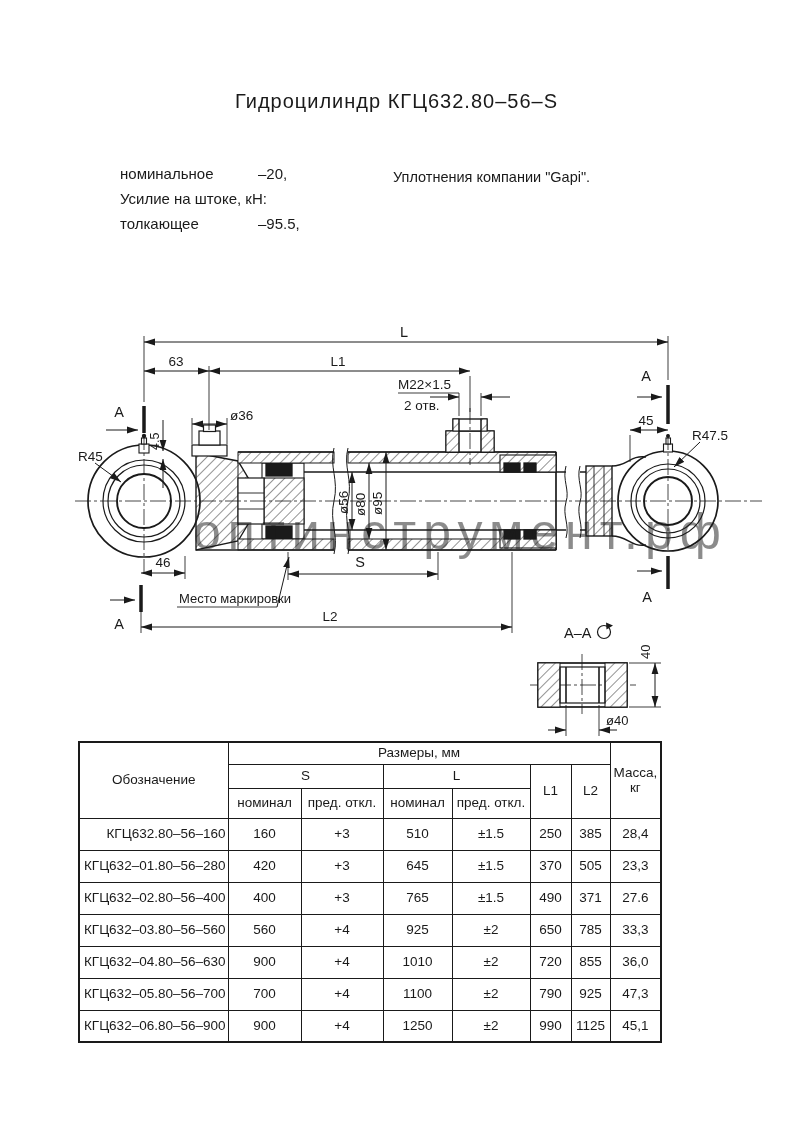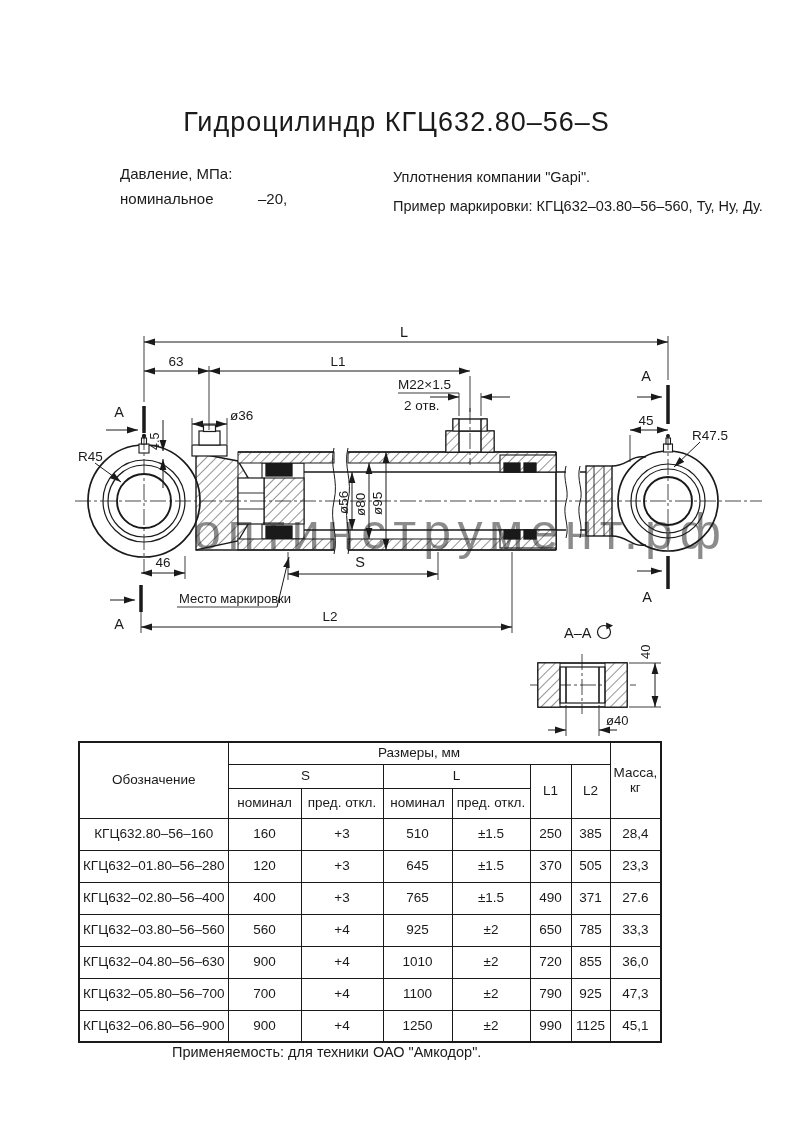--- a/index.html
+++ b/index.html
@@ -1,55 +1,58 @@
 <!DOCTYPE html>
 <html><head>
 <meta charset="utf-8">
 <style>
   html,body{margin:0;padding:0;background:#e8e8e8;}
   .page{position:relative;width:793px;height:1123px;background:#ffffff;margin:0 auto;
         font-family:"Liberation Sans",sans-serif;color:#1a1a1a;overflow:hidden;}
   .title{position:absolute;top:90px;left:0;width:100%;text-align:center;
-         font-size:27px;letter-spacing:1px;white-space:nowrap;margin-top:17px;}
+         font-size:20px;letter-spacing:1px;white-space:nowrap;}
   .specs{position:absolute;left:120px;top:161px;font-size:15px;line-height:25px;width:270px;}
   .spec-row{display:flex;}
   .spec-label{width:138px;}
   .notes{position:absolute;left:393px;top:163px;font-size:14.5px;line-height:28.5px;width:380px;}
   .apply-note{position:absolute;left:172px;top:1044px;font-size:14.5px;}
   svg.drawing{position:absolute;left:0;top:0;width:793px;height:1123px;}
   svg text{font-family:"Liberation Sans",sans-serif;fill:#1a1a1a;}
   table.spec{position:absolute;left:78px;top:741px;width:582px;border-collapse:collapse;
              table-layout:fixed;font-size:13.5px;text-align:center;font-weight:normal;}
   table.spec th,table.spec td{border:1.4px solid #1a1a1a;font-weight:normal;padding:1px 2px;
              vertical-align:middle;line-height:1.15;}
   table.spec{border:2px solid #1a1a1a;}
-  td.des{text-align:center;padding-left:9px;margin-left:44px;}
+  td.des{text-align:right;padding-left:9px;margin-left:44px;}
   tr.h1{height:22px;} tr.h2{height:24px;} tr.h3{height:30px;}
   tbody tr{height:32px;}
 </style>
 </head>
 <body>
 
 <div class="page">
 
   <div class="title">Гидроцилиндр КГЦ632.80–56–S</div>
 
   <div class="specs">
     <div class="spec-row">
-      <span>Давление, МПа:</span>
-    </div>
-    <div class="spec-row">
       <span class="spec-label">номинальное</span>
       <span>–20,</span>
     </div>
+    <div class="spec-row">
+      <span>Усилие на штоке, кН:</span>
+    </div>
+    <div class="spec-row">
+      <span class="spec-label">толкающее</span>
+      <span>–95.5,</span>
+    </div>
   </div>
 
   <div class="notes">
     <div>Уплотнения компании "Gapi".</div>
-    <div>Пример маркировки: КГЦ632–03.80–56–560, Ту, Ну, Ду.</div>
   </div>
 
   <svg class="drawing" viewBox="0 0 793 1123">
     <defs>
       <marker id="ah" markerUnits="userSpaceOnUse" markerWidth="12" markerHeight="9" refX="11" refY="4" orient="auto-start-reverse">
         <path d="M0,0.6 L11,4 L0,7.4 Z" fill="#1a1a1a"></path>
       </marker>
       <pattern id="h" patternUnits="userSpaceOnUse" width="7" height="7" patternTransform="rotate(45)">
         <rect width="7" height="7" fill="#ffffff"></rect>
         <line x1="0" y1="0" x2="0" y2="7" stroke="#3a3a3a" stroke-width="1.1"></line>
@@ -279,21 +282,21 @@
           <td>160</td>
           <td>+3</td>
           <td>510</td>
           <td>±1.5</td>
           <td>250</td>
           <td>385</td>
           <td>28,4</td>
         </tr>
         <tr>
           <td class="des">КГЦ632–01.80–56–280</td>
-          <td>120</td>
+          <td>420</td>
           <td>+3</td>
           <td>645</td>
           <td>±1.5</td>
           <td>370</td>
           <td>505</td>
           <td>23,3</td>
         </tr>
         <tr>
           <td class="des">КГЦ632–02.80–56–400</td>
           <td>400</td>
@@ -340,15 +343,14 @@
           <td>+4</td>
           <td>1250</td>
           <td>±2</td>
           <td>990</td>
           <td>1125</td>
           <td>45,1</td>
         </tr>
       </tbody>
   </table>
 
-  <div class="apply-note">Применяемость: для техники ОАО "Амкодор".</div>
 
 </div>
 
 </body></html>

